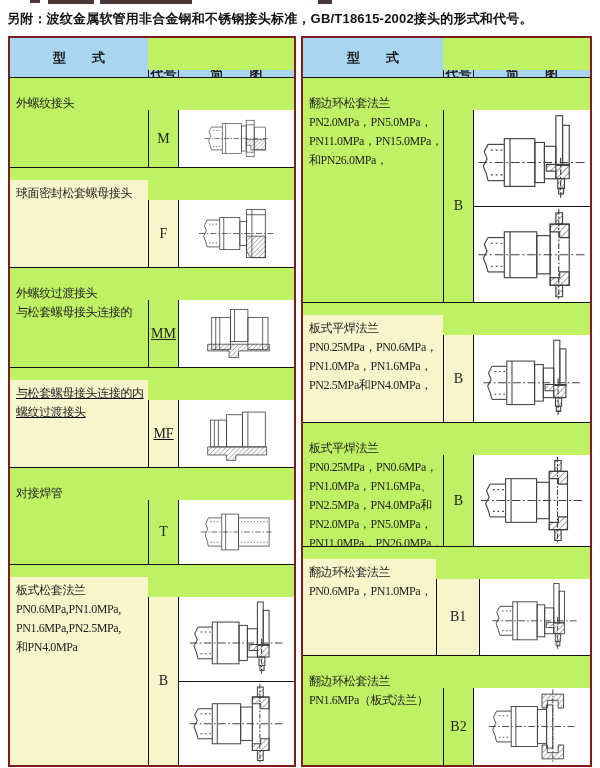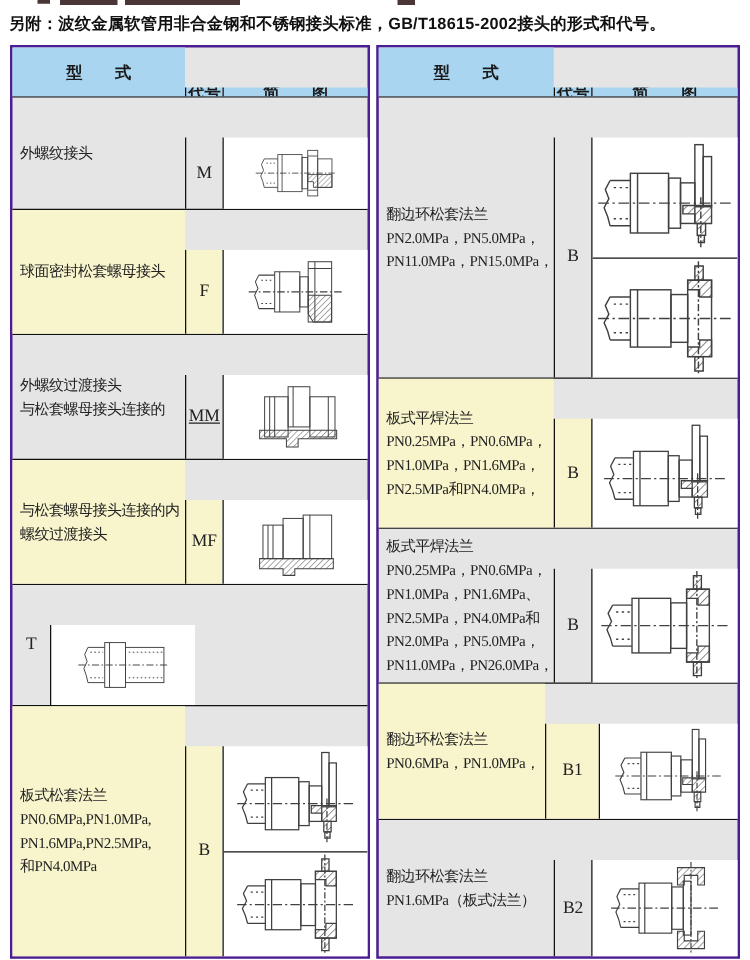--- a/index.html
+++ b/index.html
@@ -8,37 +8,37 @@
   .page { position:relative; width:600px; height:768px; background:#fff; }
 
   
   .clip-strip { position:absolute; top:0; left:0; width:600px; height:5px; }
   .clip-strip i { position:absolute; top:0; display:block; background:#4a3636; }
 
   .doc-title { position:absolute; top:10px; left:7px; font-size:13px; font-weight:bold;
                color:#111; letter-spacing:0.2px; white-space:nowrap; }
 
   .tables { position:absolute; top:36px; left:8px; display:flex; gap:5px; }
-  .tbl { border:2px solid #4c1d95; background:#e5e5e5; }
+  .tbl { border:2px solid #7f1d1d; background:#bef264; }
   .tbl-left  { width:288px; }
   .tbl-right { width:291px; }
 
   .hdr-row { display:flex; height:40px; border-bottom:1px solid #111; }
   .row { display:flex; border-top:1px solid #111; }
   .row:first-of-type { border-top:none; }
 
   .cell { position:relative; overflow:hidden; }
   .cell + .cell { border-left:1px solid #111;margin-top:32px; }
 
   .hdr-cell { display:flex; align-items:center; justify-content:center;
               font-size:13px; font-weight:bold; color:#1a1a1a; background:var(--header-bg); }
 
-  .type-cell { display:flex; align-items:center; padding:4px 4px 4px 6px;
+  .type-cell { display:flex; padding:4px 4px 4px 6px;
                font-family:"Liberation Serif", serif; font-size:12px; letter-spacing:-0.4px;
-               line-height:19px; color:#222; }
+               line-height:19px; color:#222;margin-top:12px; }
   .type-cell .ln { white-space:nowrap; }
 
   .code-cell { display:flex; align-items:center; justify-content:center;
                font-family:"Liberation Serif", serif; font-size:14px; color:#222; }
 
   .diagram-cell { display:flex; flex-direction:column; background:#fff; }
   .diag { flex:1 1 0; min-height:0; display:flex; }
   .diag + .diag { border-top:1px solid #111; }
   .diag svg { width:100%; height:100%; display:block; }
 
@@ -159,21 +159,21 @@
                     <rect x="50" y="14" width="26" height="48"></rect>
                     <line x1="56" y1="14" x2="56" y2="62"></line>
                     <rect x="76" y="26" width="30" height="48"></rect>
                     <line x1="98" y1="26" x2="98" y2="74"></line>
                     <polygon points="16 66 108 66 108 76 62 76 62 86 48 86 48 76 16 76" fill="url(#h2)"></polygon>
                   </g>
                 </svg>
               </div>
             </div>
           </div>
-          <div class="row" style="height: 100px;">
+          <div class="row" style="height: 100px; text-decoration: underline;">
             <div class="cell type-cell hl" style="width: 138px;">
               <div>
                 <div class="ln">与松套螺母接头连接的内</div>
                 <div class="ln">螺纹过渡接头</div>
               </div>
             </div>
             <div class="cell code-cell hl" style="width: 30px;">MF</div>
             <div class="cell diagram-cell" style="width: 116px;">
               <div class="diag">
                 <svg viewBox="0 0 118 100" preserveAspectRatio="xMidYMid meet">
@@ -189,20 +189,25 @@
                     <rect x="44" y="22" width="24" height="48"></rect>
                     <rect x="68" y="18" width="34" height="52"></rect>
                     <line x1="76" y1="18" x2="76" y2="70"></line>
                     <polygon points="16 70 104 70 104 82 58 82 58 90 44 90 44 82 16 82" fill="url(#h3)"></polygon>
                   </g>
                 </svg>
               </div>
             </div>
           </div>
           <div class="row" style="height: 97px;">
+            <div class="cell type-cell" style="width: 138px;">
+              <div>
+                <div class="ln">对接焊管</div>
+              </div>
+            </div>
             <div class="cell code-cell" style="width: 30px;">T</div>
             <div class="cell diagram-cell" style="width: 116px;">
               <div class="diag">
                 <svg viewBox="0 0 118 100" preserveAspectRatio="xMidYMid meet">
                   <defs>
                     <pattern id="h4" width="5" height="5" patternUnits="userSpaceOnUse" patternTransform="rotate(45)">
                       <line x1="0" y1="0" x2="0" y2="5" stroke="#555" stroke-width="1.2"></line>
                     </pattern>
                   </defs>
                   <g fill="none" stroke="#404040" stroke-width="1.2">
@@ -297,20 +302,21 @@
         <div class="cell hdr-cell" style="width:30px">代号</div>
         <div class="cell hdr-cell" style="width:117px">简　　图</div>
       </div>
       <div>
           <div class="row" style="height: 224px;">
             <div class="cell type-cell" style="width: 140px;">
               <div>
                 <div class="ln">翻边环松套法兰</div>
                 <div class="ln">PN2.0MPa，PN5.0MPa，</div>
                 <div class="ln">PN11.0MPa，PN15.0MPa，</div>
+                <div class="ln">和PN26.0MPa，</div>
               </div>
             </div>
             <div class="cell code-cell" style="width: 30px;">B</div>
             <div class="cell diagram-cell" style="width: 117px;">
               <div class="diag">
                 <svg viewBox="0 0 118 100" preserveAspectRatio="xMidYMid meet">
                   <defs>
                     <pattern id="h7" width="5" height="5" patternUnits="userSpaceOnUse" patternTransform="rotate(45)">
                       <line x1="0" y1="0" x2="0" y2="5" stroke="#555" stroke-width="1.2"></line>
                     </pattern>

